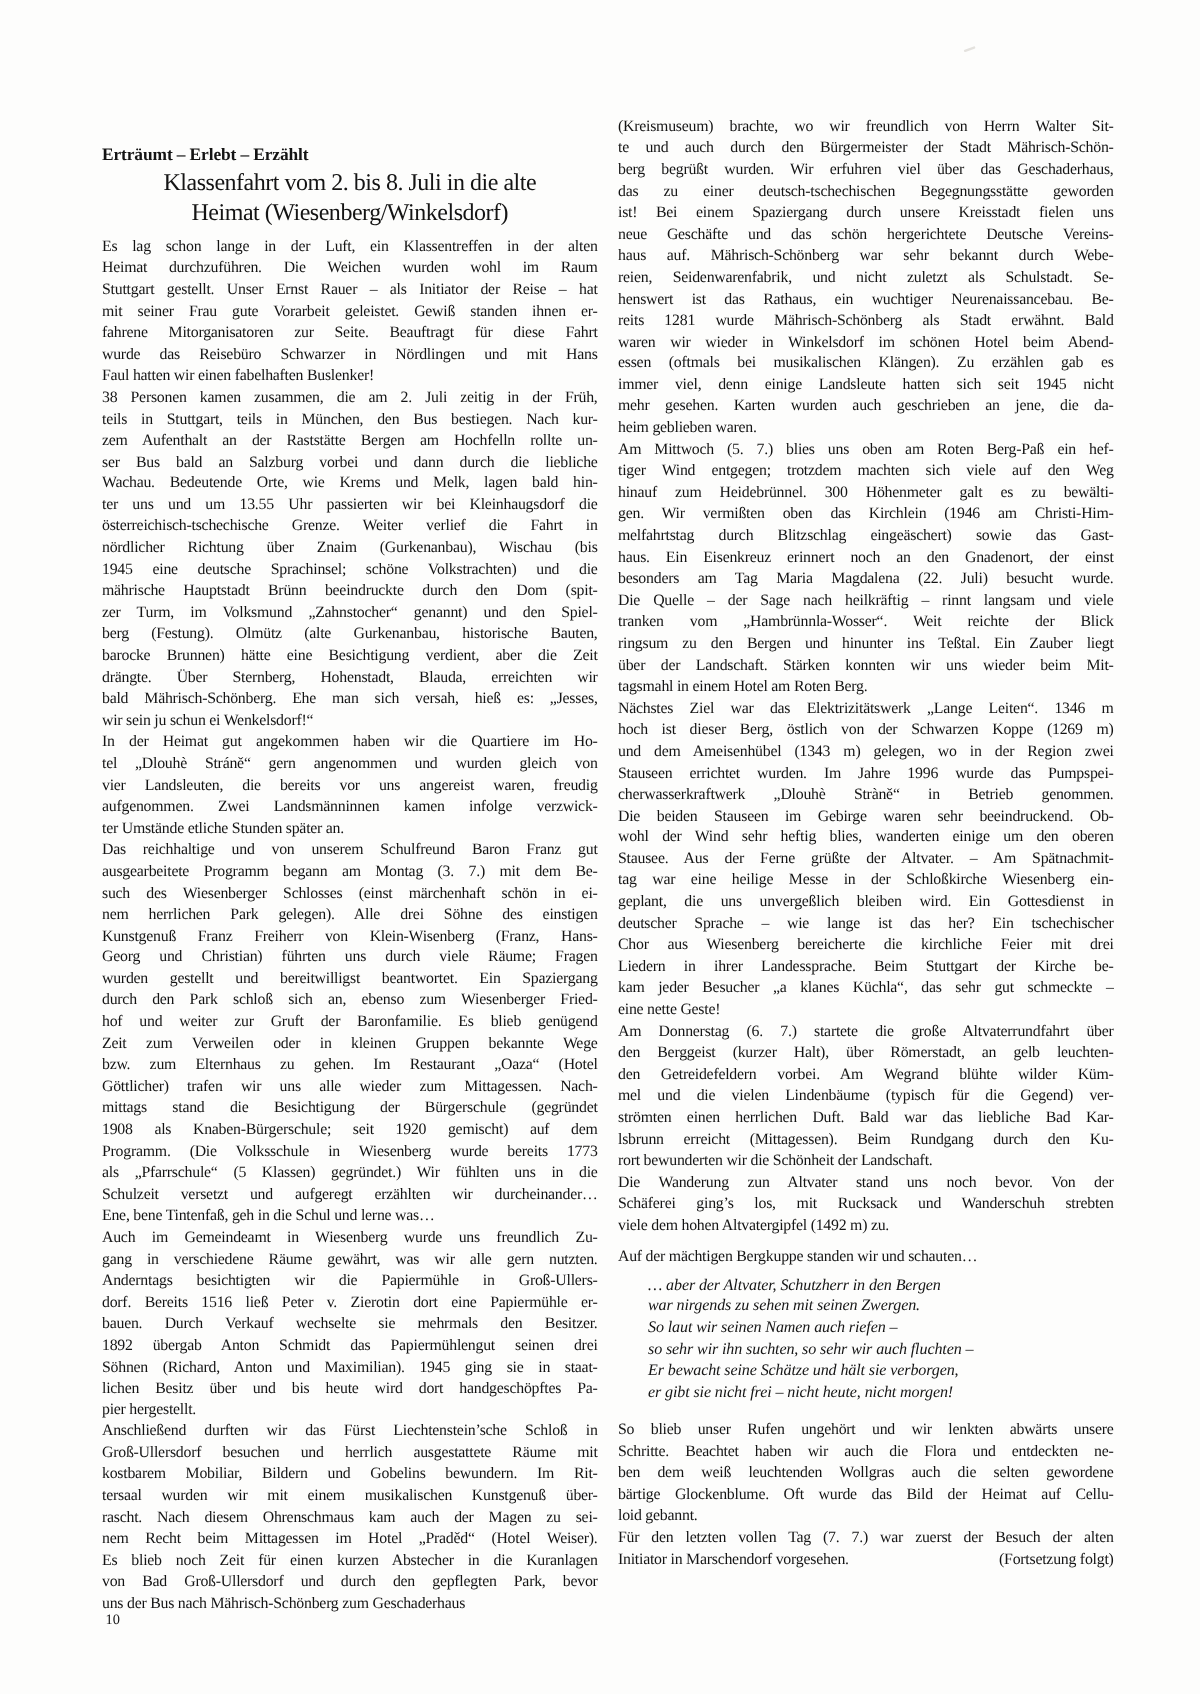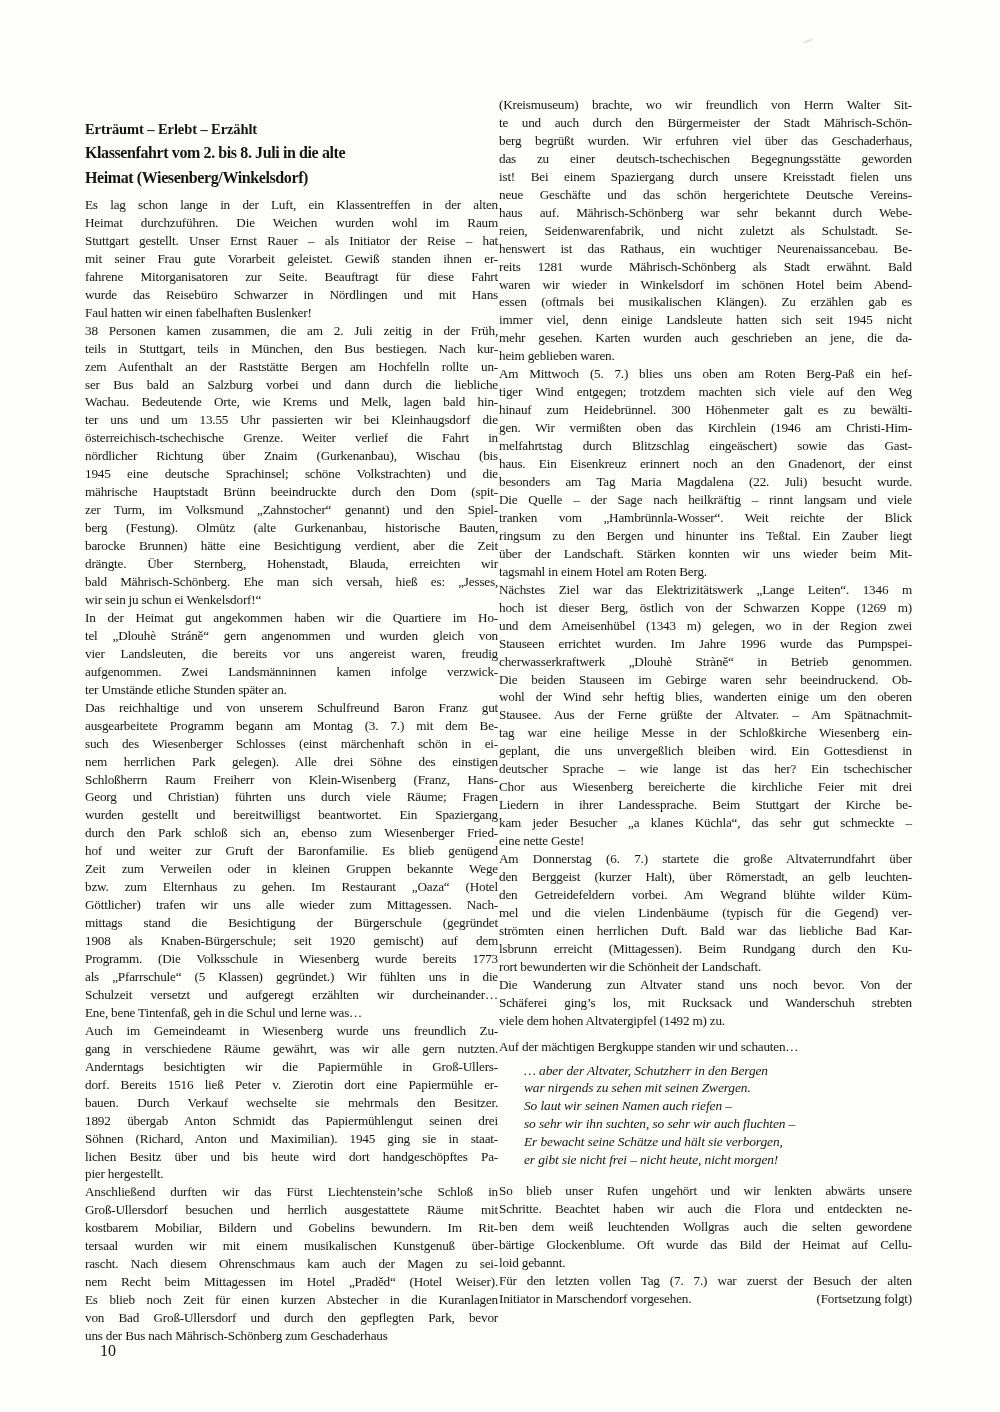--- a/index.html
+++ b/index.html
@@ -7,36 +7,36 @@
     width: 1000px; height: 1412px;
     background: #fdfdfc;
     font-family: "Liberation Serif", "DejaVu Serif", serif;
     color: #141414;
     position: relative;
     overflow: hidden;
   }
   .page { position: absolute; inset: 0; }
   .col { position: absolute; top: 96px; width: 413px; }
   .col-left  { left: 85px; margin-top: 25px; }
-  .col-right { left: 499px; }
+  .col-right { left: 515px; }
 
   .kicker {
     font-weight: bold;
     font-size: 14.5px;
     line-height: 16px;
     letter-spacing: -0.1px;
   }
   .title {
     margin-top: 3px;
     margin-bottom: 6px;
-    font-weight: bold;
-    font-size: 16px;
+    font-weight: normal;
+    font-size: 20px;
     line-height: 25px;
     letter-spacing: -0.4px;
-    text-align: left;
+    text-align: center;
   }
 
   .bodytext { font-size: 13.2px; letter-spacing: -0.2px; }
   .tline {
     line-height: 17.95px;
     text-align: justify;
     text-align-last: justify;
     white-space: nowrap;
   }
   .tline.tlast { text-align-last: left; white-space: normal; }
@@ -51,22 +51,22 @@
   .poem .tline { text-align: center; text-align-last: left; white-space: normal; }
 
   .finalline {
     line-height: 17.95px;
     display: flex;
     justify-content: space-between;
   }
 
   .pagenum {
     position: absolute;
-    left: 100px; top: 1342px;
-    font-size: 16px;
+    left: 88px; top: 1342px;
+    font-size: 12px;
   }
 
   .artifact {
     position: absolute;
     left: 803px; top: 40px;
     width: 10px; height: 2px;
     background: #e4e2de;
     border-radius: 2px;
     transform: rotate(-20deg);
   }
@@ -110,21 +110,21 @@
         <div class="tline tlast">wir sein ju schun ei Wenkelsdorf!“</div>
         <div class="tline">In der Heimat gut angekommen  haben wir die Quartiere im Ho-</div>
         <div class="tline">tel „Dlouhè Stráně“ gern angenommen und wurden gleich von</div>
         <div class="tline">vier Landsleuten, die bereits vor uns angereist waren, freudig</div>
         <div class="tline">aufgenommen. Zwei Landsmänninnen kamen infolge verzwick-</div>
         <div class="tline tlast">ter Umstände etliche Stunden später an.</div>
         <div class="tline">Das reichhaltige und von unserem Schulfreund Baron Franz gut</div>
         <div class="tline">ausgearbeitete Programm begann am Montag (3. 7.) mit dem Be-</div>
         <div class="tline">such des Wiesenberger Schlosses (einst märchenhaft schön in ei-</div>
         <div class="tline">nem herrlichen Park gelegen). Alle drei Söhne des einstigen</div>
-        <div class="tline">Schloßherrn Raum Freiherr von Klein-Wisenberg (Franz, Hans-</div>
+        <div class="tline">Kunstgenuß Franz Freiherr von Klein-Wisenberg (Franz, Hans-</div>
         <div class="tline">Georg und Christian) führten uns durch viele Räume; Fragen</div>
         <div class="tline">wurden gestellt und bereitwilligst beantwortet. Ein Spaziergang</div>
         <div class="tline">durch den Park schloß sich an, ebenso zum Wiesenberger Fried-</div>
         <div class="tline">hof und weiter zur Gruft der Baronfamilie. Es blieb genügend</div>
         <div class="tline">Zeit zum Verweilen oder in kleinen Gruppen bekannte Wege</div>
         <div class="tline">bzw. zum Elternhaus zu gehen. Im Restaurant „Oaza“ (Hotel</div>
         <div class="tline">Göttlicher) trafen wir uns alle wieder zum Mittagessen. Nach-</div>
         <div class="tline">mittags stand die Besichtigung der Bürgerschule (gegründet</div>
         <div class="tline">1908 als Knaben-Bürgerschule; seit 1920 gemischt) auf dem</div>
         <div class="tline">Programm. (Die Volksschule in Wiesenberg wurde bereits 1773</div>

